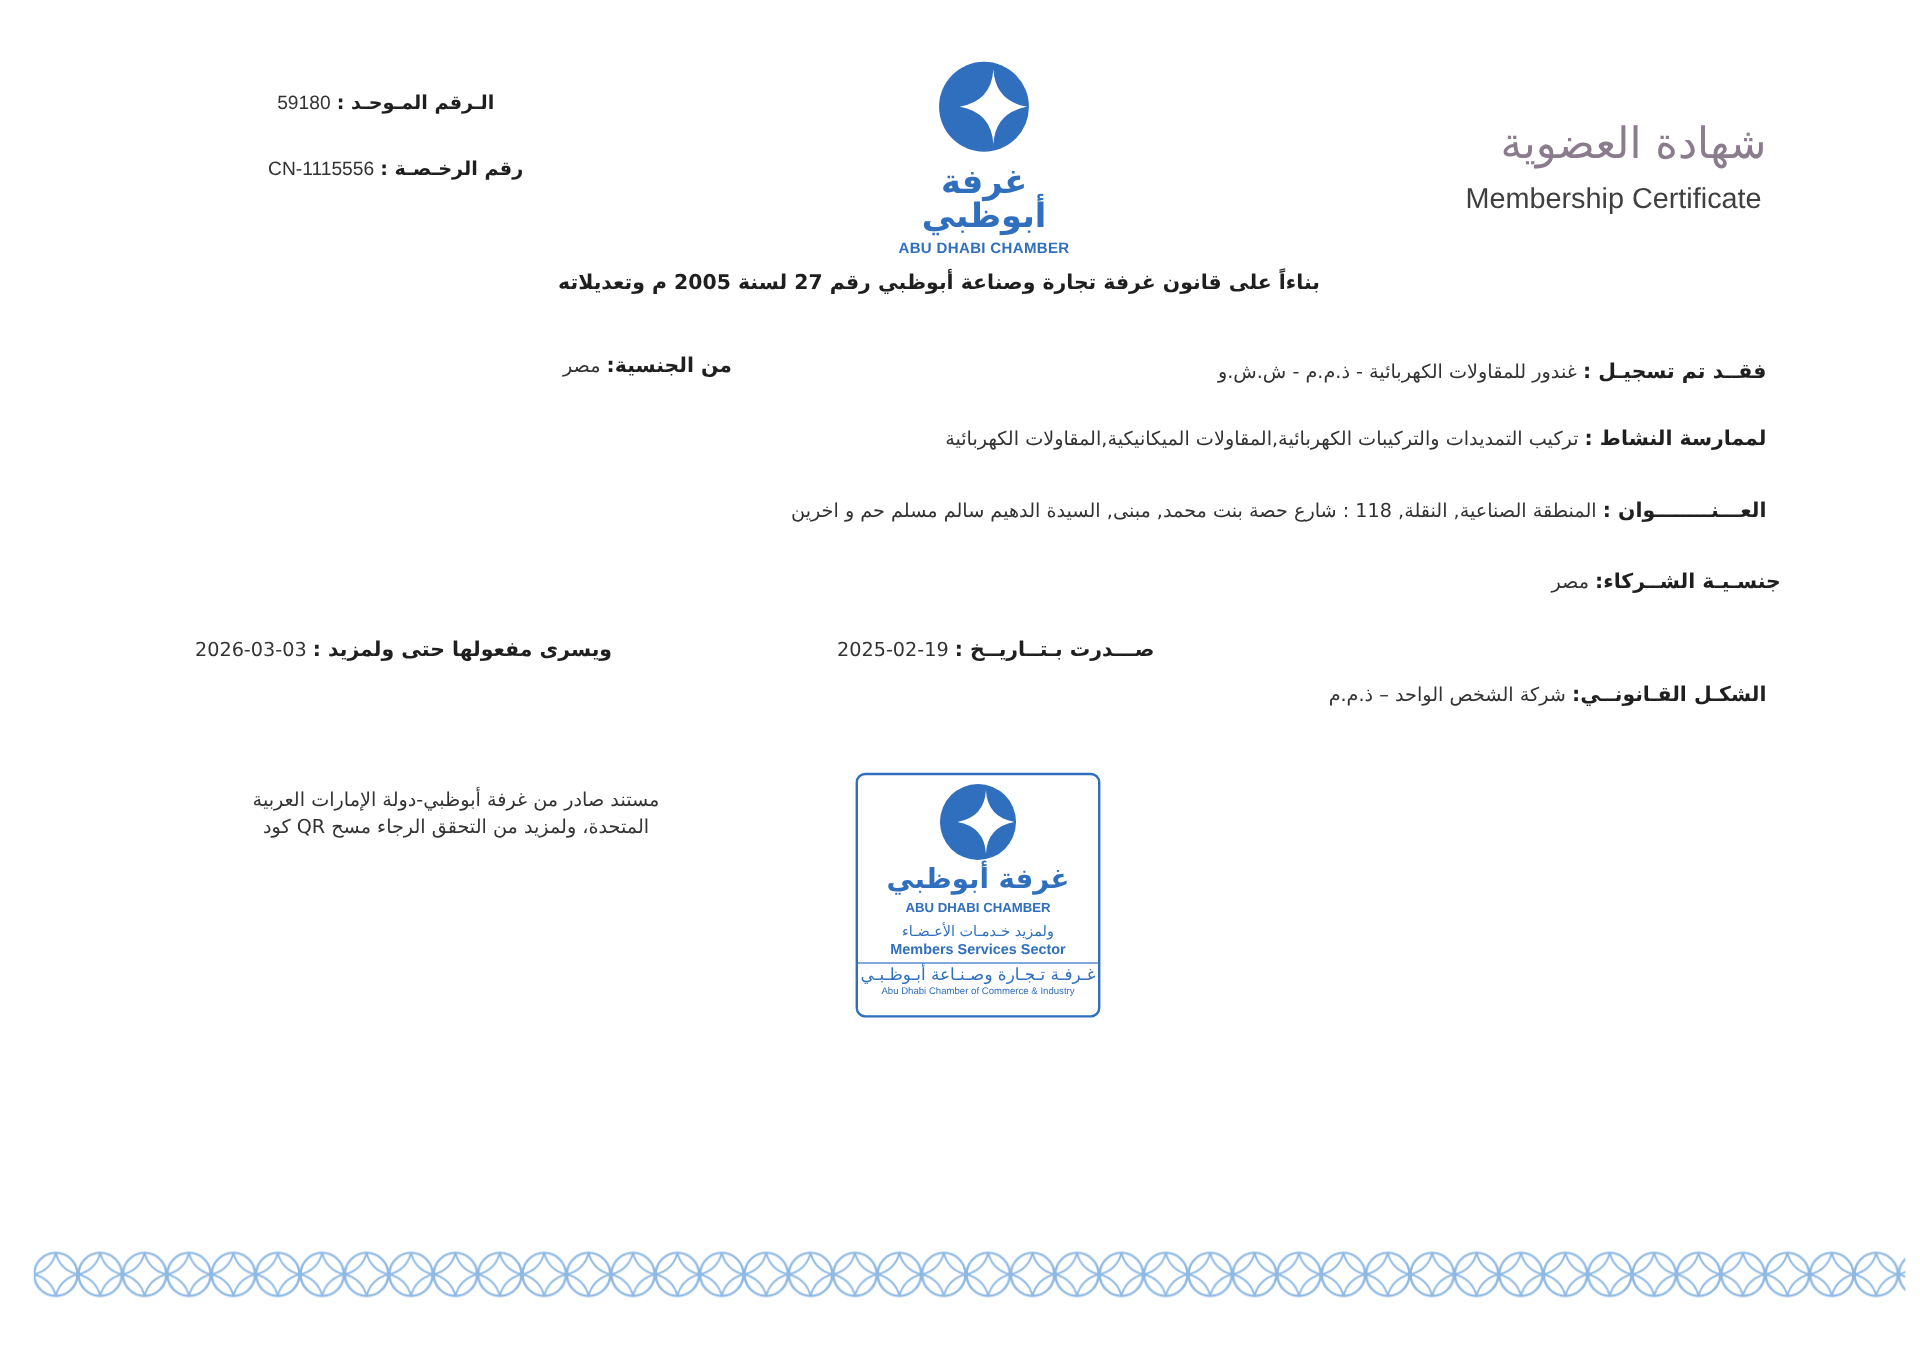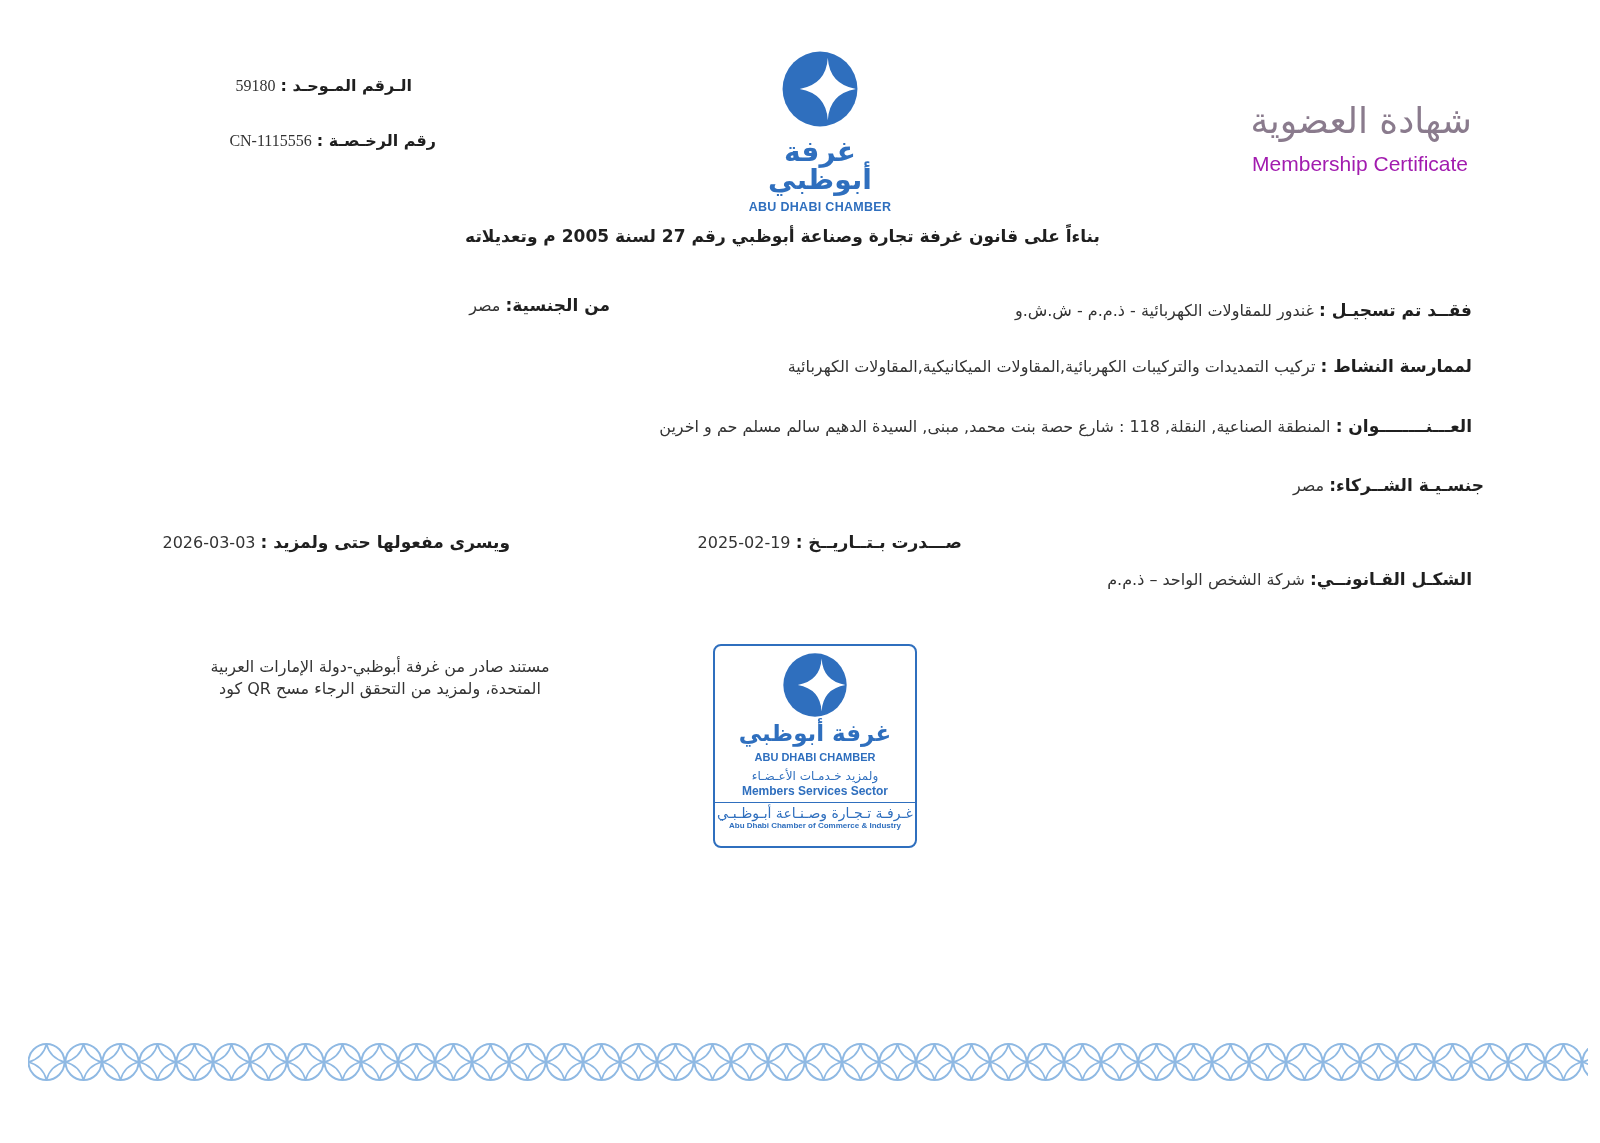--- a/index.html
+++ b/index.html
@@ -5,45 +5,45 @@
     html, body { margin: 0; padding: 0; }
     body {
       width: 1600px; height: 1143px; background: #ffffff; position: relative; overflow: hidden;
       font-family: "DejaVu Sans", sans-serif; color: #2a2a2a;
     }
     .abs { position: absolute; }
     .rtl { direction: rtl; unicode-bidi: embed; }
     .lbl { font-weight: bold; color: #1f1f1f; }
     .val { font-weight: normal; color: #333; text-align: right; }
     .ref-line { font-size: 16px; white-space: nowrap; }
-    .ref-line .num { font-family: Liberation Serif, serif; color: #333; font-size: 16px; }
+    .ref-line .num { font-family: Liberation Sans, sans-serif; color: #333; font-size: 16px; }
 
     
     .cert-title-ar { font-size: 36px; color: #8a7b8d; right: 128px; top: 100px; font-family: "DejaVu Sans", sans-serif; letter-spacing: 0.5px; }
-    .cert-title-en { font-size: 21px; color: #a21caf; right: 132px; top: 152px; font-family: "Liberation Sans", sans-serif; margin-left: 12px; }
+    .cert-title-en { font-size: 24px; color: #404040; right: 132px; top: 152px; font-family: "Liberation Sans", sans-serif; margin-left: 12px; }
 
     
     .logo-wrap { left: 740px; top: 44px; width: 160px; text-align: center; }
     .logo-ar { font-size: 28px; color: #2f6fbe; font-weight: bold; line-height: 1; margin-top: 4px; }
     .logo-en { font-size: 12.5px; color: #2f6fbe; font-weight: bold; font-family: "Liberation Sans", sans-serif; letter-spacing: 0.3px; margin-top: 6px; }
 
     .preamble { left: 400px; width: 765px; top: 226px; text-align: center; font-size: 17px; font-weight: bold; color: #1f1f1f; white-space: nowrap; }
 
     .row { font-size: 16px; white-space: nowrap; }
     .row .lbl { font-size: 17px; }
 
     
     .stamp { left: 713px; top: 644px; width: 204px; height: 204px; border: 2px solid #2f6fbe; border-radius: 8px; box-sizing: border-box; text-align: center; overflow: hidden; }
     .stamp .s-ar { font-size: 23px; color: #2f6fbe; font-weight: bold; margin-top: 2px; line-height: 1; }
     .stamp .s-en { font-size: 11px; color: #2f6fbe; font-weight: bold; font-family: "Liberation Sans", sans-serif; margin-top: 6px; }
     .stamp .s-sec-ar { font-size: 12px; color: #2f6fbe; margin-top: 6px; }
     .stamp .s-sec-en { font-size: 12px; color: #2f6fbe; font-weight: bold; font-family: "Liberation Sans", sans-serif; margin-top: 1px; }
     .stamp .s-foot { border-top: 1.5px solid #2f6fbe; margin-top: 4px; padding-top: 2px; }
     .stamp .s-foot-ar { font-size: 14px; color: #2f6fbe; }
-    .stamp .s-foot-en { font-size: 8px; color: #2f6fbe; font-family: "Liberation Sans", sans-serif; font-weight: bold; }
+    .stamp .s-foot-en { font-size: 8px; color: #2f6fbe; font-family: "Liberation Sans", sans-serif; font-weight: normal; }
 
     .note { left: 180px; width: 400px; top: 656px; font-size: 16px; color: #333; text-align: center; line-height: 22px; }
 
     .pattern { left: 28px; top: 1032px; width: 1560px; height: 60px; }
   </style>
 </head>
 <body>
 
 <div class="abs ref-line rtl" style="right:1188px; top:76px;">
   <span class="lbl">الـرقم المـوحـد :</span>

